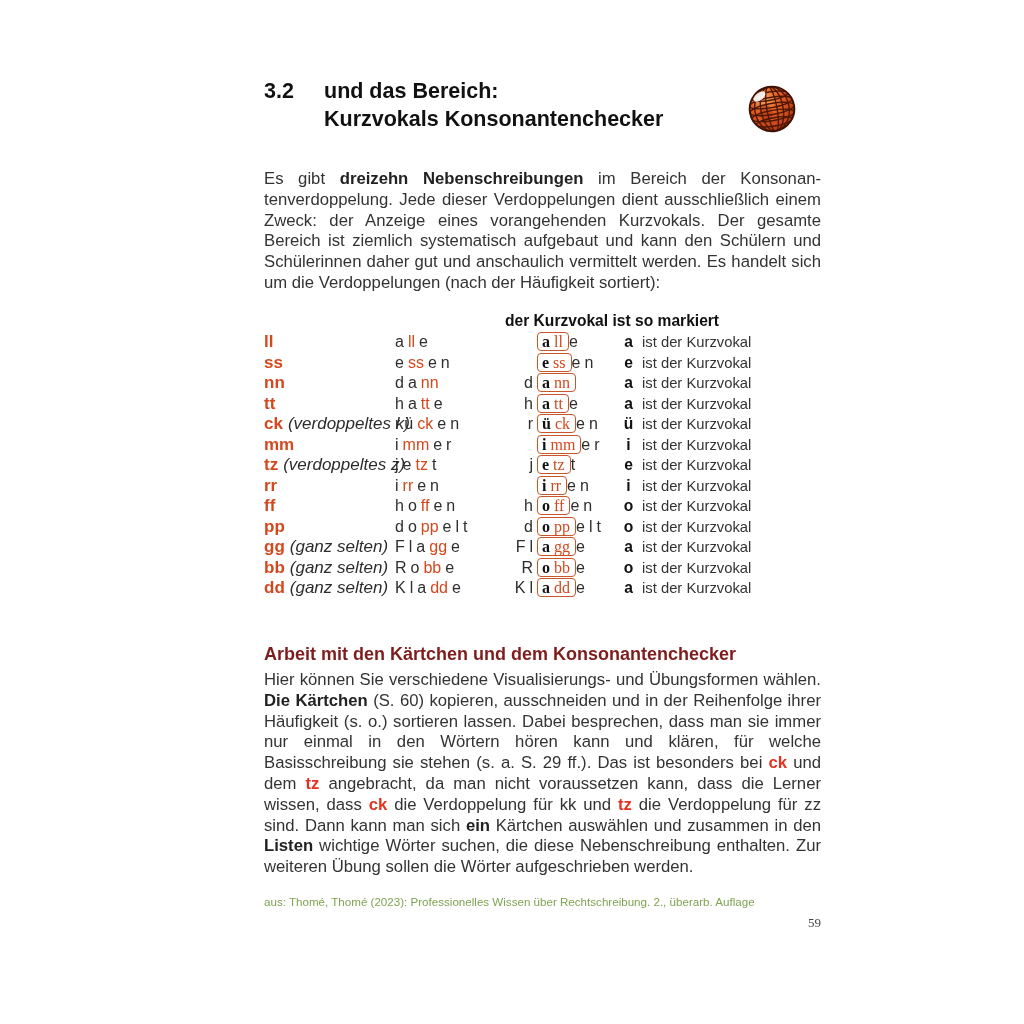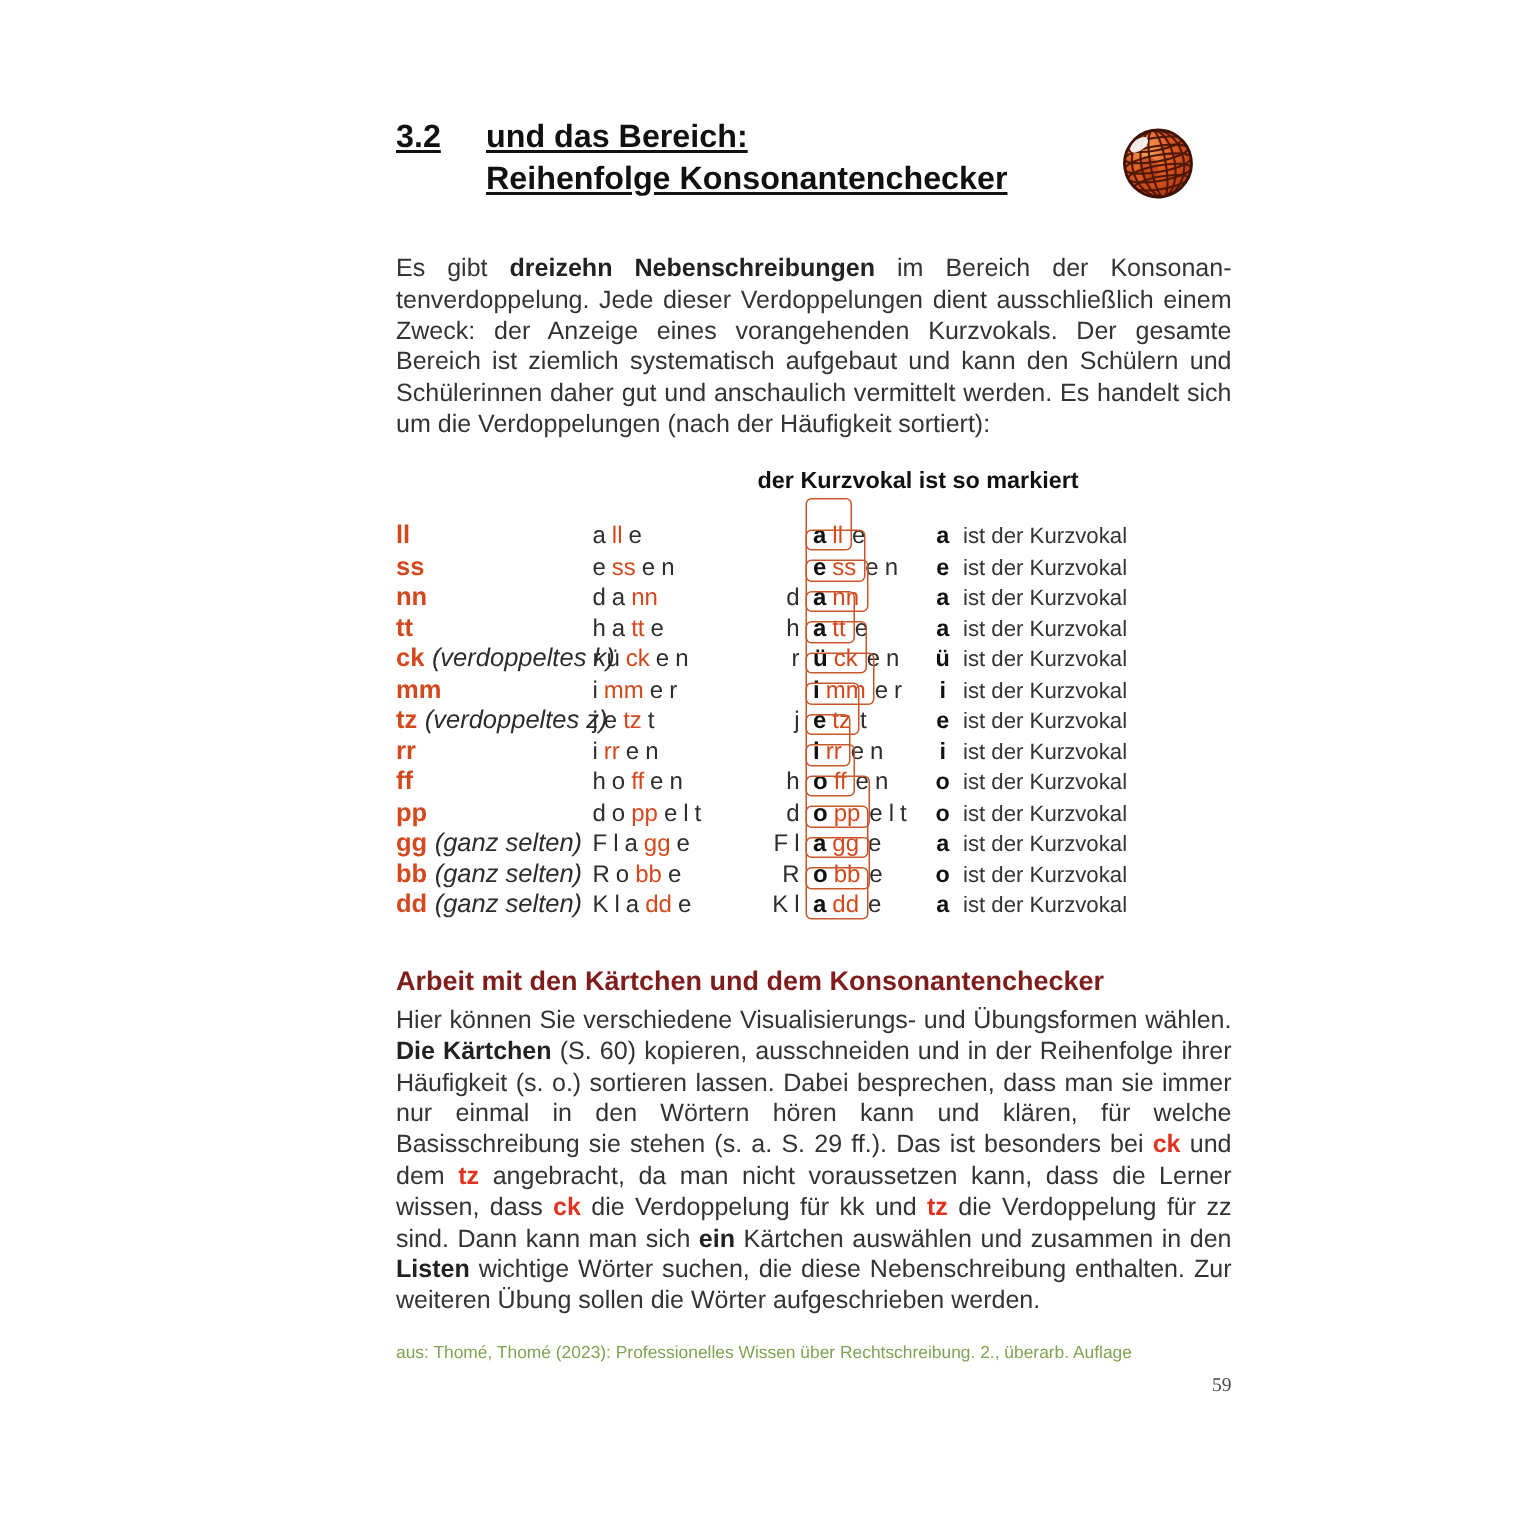--- a/index.html
+++ b/index.html
@@ -3,21 +3,21 @@
 <meta charset="utf-8">
 <style>
   html,body{margin:0;padding:0;}
   body{
     width:1024px;height:1024px;background:#ffffff;position:relative;
     font-family:"Liberation Sans","DejaVu Sans",sans-serif;color:#333;
   }
   .content{position:absolute;left:264px;top:78px;width:557px;}
 
   
-  .heading{display:flex;font-size:21.5px;line-height:27.5px;font-weight:bold;color:#111;text-decoration:underline;}
+  .heading{display:flex;font-size:21.5px;line-height:27.5px;font-weight:bold;color:#111;}
   .heading .hnum{width:60px;flex:0 0 60px;}
   .heading .hlines span{display:block;}
   .globe{position:absolute;left:480px;top:4px;width:56px;height:54px;}
 
   
   .para{font-size:16.7px;line-height:20.8px;text-align:justify;hyphens:manual;color:#333;}
   .intro{margin-top:36px;}
   .seg-b{font-weight:bold;color:#222;}
   .seg-rb{font-weight:bold;color:#e23320;}
 
@@ -26,42 +26,42 @@
   .thead{margin-left:241px;font-weight:bold;font-size:15.6px;color:#111;height:22px;line-height:22px;}
   .trow{display:grid;grid-template-columns:131px 116px 109px auto;align-items:baseline;height:20.5px;line-height:20.5px;white-space:nowrap;}
   .b{font-weight:bold;color:#111;}
   .or{color:#d4481e;}
   .doubling{font-weight:bold;color:#d4481e;font-size:17px;}
   .note{font-size:17px;color:#2c2c2c;margin-left:5px;font-style:italic;}
   .sp{letter-spacing:4px;}
   .tight{letter-spacing:0;margin-right:4px;}
   .tc2,.tc3{font-size:16px;color:#2e2e2e;}
   .pre3{display:inline-block;width:26px;text-align:right;}
-  .vbox{border:1.5px solid #c7562a;border-radius:4px;padding:16px 1px 0 4px;display:inline-block;line-height:17px;}
+  .vbox{border:1.5px solid #c7562a;border-radius:4px;padding:0 1px 0 4px;display:inline-block;line-height:17px;font-family:Liberation Serif, serif;}
   .tc4 .kv{display:inline-block;width:17px;text-align:center;font-weight:bold;color:#111;font-size:15.6px;}
   .tc4 .lbl{font-size:14.8px;color:#333;margin-left:5px;text-align:right;}
 
   
   .section-heading{margin-top:43px;font-size:18px;font-weight:bold;color:#7f1d1d;line-height:24px;}
   .work{margin-top:4px;}
 
   
   .citation{margin-top:17px;font-size:11.6px;color:#7fa351;line-height:14px;}
   .pagenum{margin-top:6px;text-align:right;font-family:"Liberation Serif","DejaVu Serif",serif;font-size:13px;color:#444;}
 </style>
 </head>
 <body>
 
 <div class="content">
 
   <div class="heading">
     <span class="hnum">3.2</span>
     <span class="hlines">
       <span>und das Bereich:</span>
-      <span>Reihenfolge Konsonantenchecker</span>
+      <span>Kurzvokals Konsonantenchecker</span>
     </span>
   </div>
 
   <span class="globe">
     <svg width="56" height="54" viewBox="0 0 60 58">
       <defs>
         <radialGradient id="gb" cx="38%" cy="28%" r="80%">
           <stop offset="0%" stop-color="#f7a560"></stop>
           <stop offset="40%" stop-color="#e45f22"></stop>
           <stop offset="100%" stop-color="#b03410"></stop>

